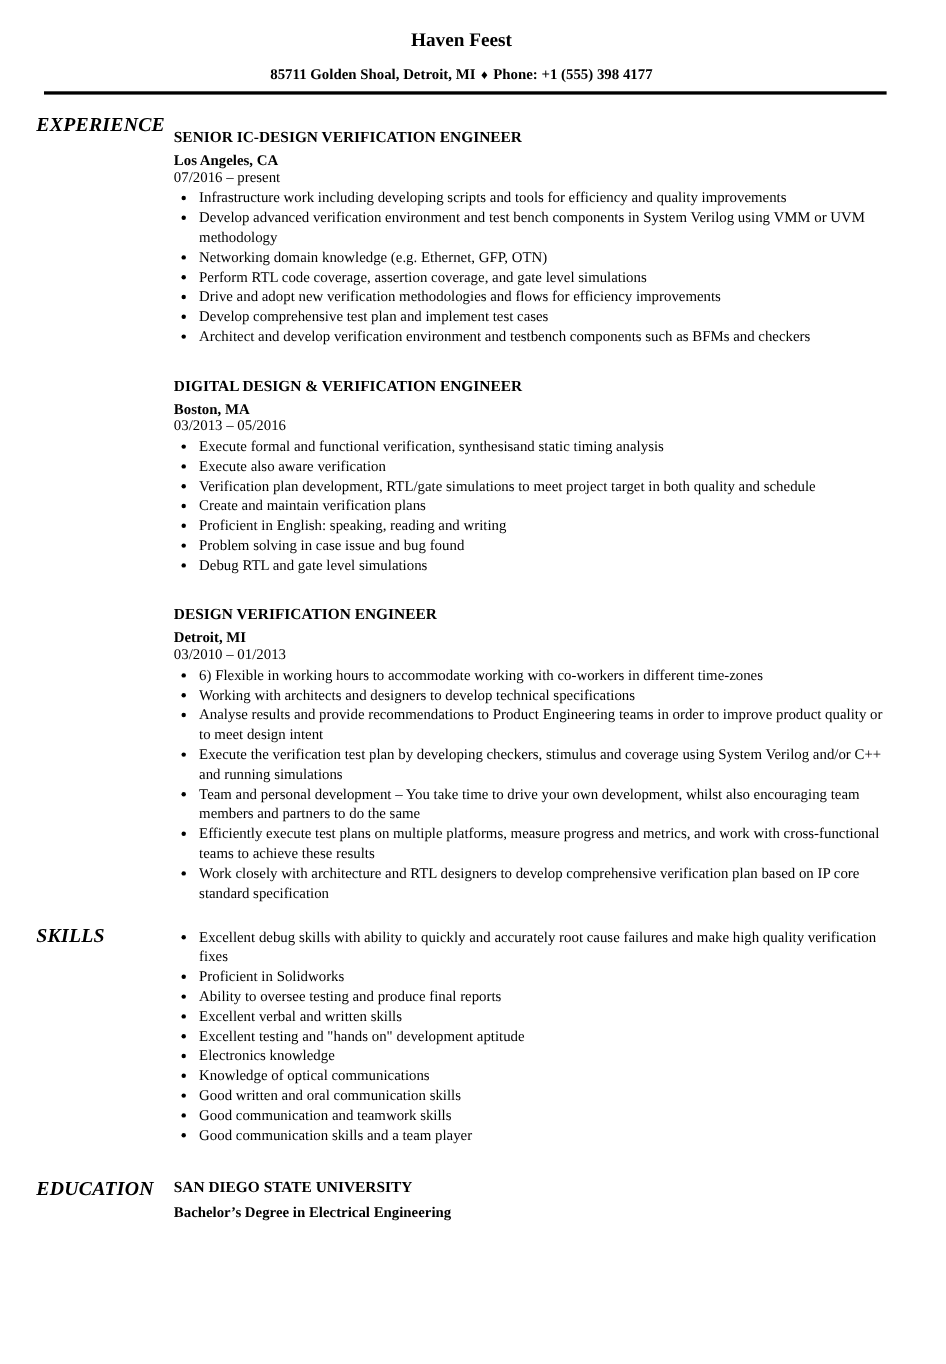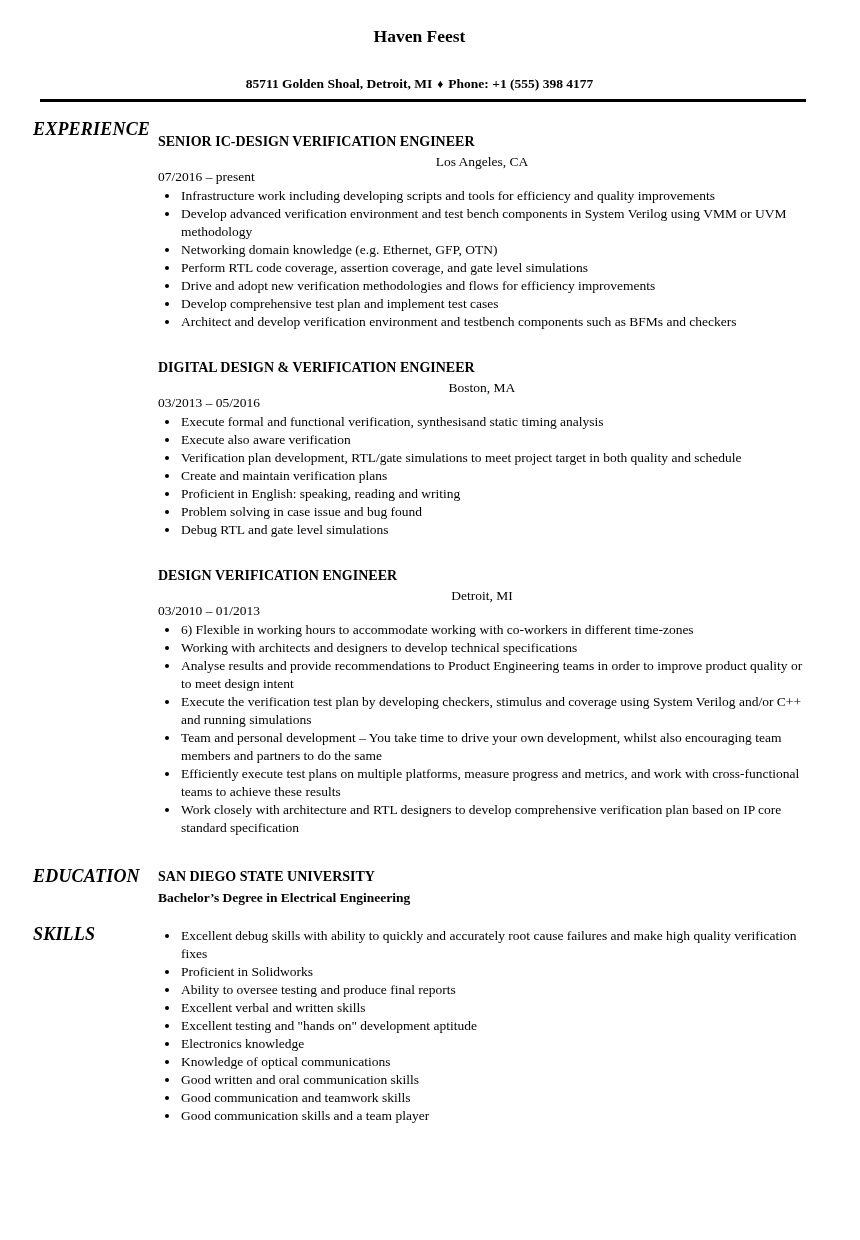--- a/index.html
+++ b/index.html
@@ -10,38 +10,38 @@
     font-family: "Liberation Serif", "DejaVu Serif", serif;
     font-size: 13.5px;
     color: #000000;
     -webkit-font-smoothing: antialiased;
   }
   .page { width: 860px; min-height: 1240px; padding: 20px 54px 60px 33px; }
 
   
   .header { text-align: center; }
   .name { font-size: 17.5px; font-weight: bold; line-height: 20px; margin-top: 6px; }
-  .contact { font-size: 13.5px; font-weight: bold; line-height: 16px; margin-top: 30px; }
+  .contact { font-size: 13.5px; font-weight: bold; line-height: 16px; margin-top: 14px; }
   .diamond { padding: 0 5px; font-size: 12px; }
   .rule { border: 0; border-top: 3px solid #000; margin: 7px 0 0 7px; }
 
   
   .section { display: flex; margin-top: 20px; }
   .section-label {
     width: 125px; flex-shrink: 0;
     font-weight: bold; font-size: 18px; line-height: 15px;
     letter-spacing: 0.2px;
     font-style: italic;
   }
   .section-content { flex: 1; min-width: 0; }
 
   
   .job + .job { margin-top: 29px; }
   .job-title { font-size: 14px; font-weight: bold; line-height: 15px; margin-top: 12px; }
-  .job-location { font-size: 13.5px; font-weight: normal; line-height: 15px; margin-top: 5px; text-align: center; }
+  .job-location { font-size: 13.5px; font-weight: bold; line-height: 15px; margin-top: 5px; }
   .job-dates { font-size: 13.5px; line-height: 15px; margin-top: 0; }
 
   ul.bullets { list-style: disc outside; margin: 3px 0 0 0; padding-left: 22px; }
   ul.bullets li { line-height: 18px; padding-left: 1px; }
 
   
   .edu-gap { margin-top: 32px; }
   .school { font-size: 14px; font-weight: bold; line-height: 15px; }
   .degree { font-size: 13.5px; font-weight: bold; line-height: 15px; margin-top: 6px; }
 
@@ -107,39 +107,39 @@
             <li>Execute the verification test plan by developing checkers, stimulus and coverage using System Verilog and/or C++ and running simulations</li>
             <li>Team and personal development – You take time to drive your own development, whilst also encouraging team members and partners to do the same</li>
             <li>Efficiently execute test plans on multiple platforms, measure progress and metrics, and work with cross-functional teams to achieve these results</li>
             <li>Work closely with architecture and RTL designers to develop comprehensive verification plan based on IP core standard specification</li>
           </ul>
       </article>
 
     </div>
   </section>
 
-  <section class="section edu-gap">
-    <div class="section-label">EDUCATION</div>
-    <div class="section-content">
-      <h2 class="school">SAN DIEGO STATE UNIVERSITY</h2>
-      <div class="degree">Bachelor’s Degree in Electrical Engineering</div>
-    </div>
-  </section>
-
   <section class="section skills-gap">
     <div class="section-label">SKILLS</div>
     <div class="section-content">
       <ul class="bullets top">
           <li>Excellent debug skills with ability to quickly and accurately root cause failures and make high quality verification fixes</li>
           <li>Proficient in Solidworks</li>
           <li>Ability to oversee testing and produce final reports</li>
           <li>Excellent verbal and written skills</li>
           <li>Excellent testing and "hands on" development aptitude</li>
           <li>Electronics knowledge</li>
           <li>Knowledge of optical communications</li>
           <li>Good written and oral communication skills</li>
           <li>Good communication and teamwork skills</li>
           <li>Good communication skills and a team player</li>
         </ul>
     </div>
   </section>
 
+  <section class="section edu-gap">
+    <div class="section-label">EDUCATION</div>
+    <div class="section-content">
+      <h2 class="school">SAN DIEGO STATE UNIVERSITY</h2>
+      <div class="degree">Bachelor’s Degree in Electrical Engineering</div>
+    </div>
+  </section>
+
 </div>
 
 </body></html>

